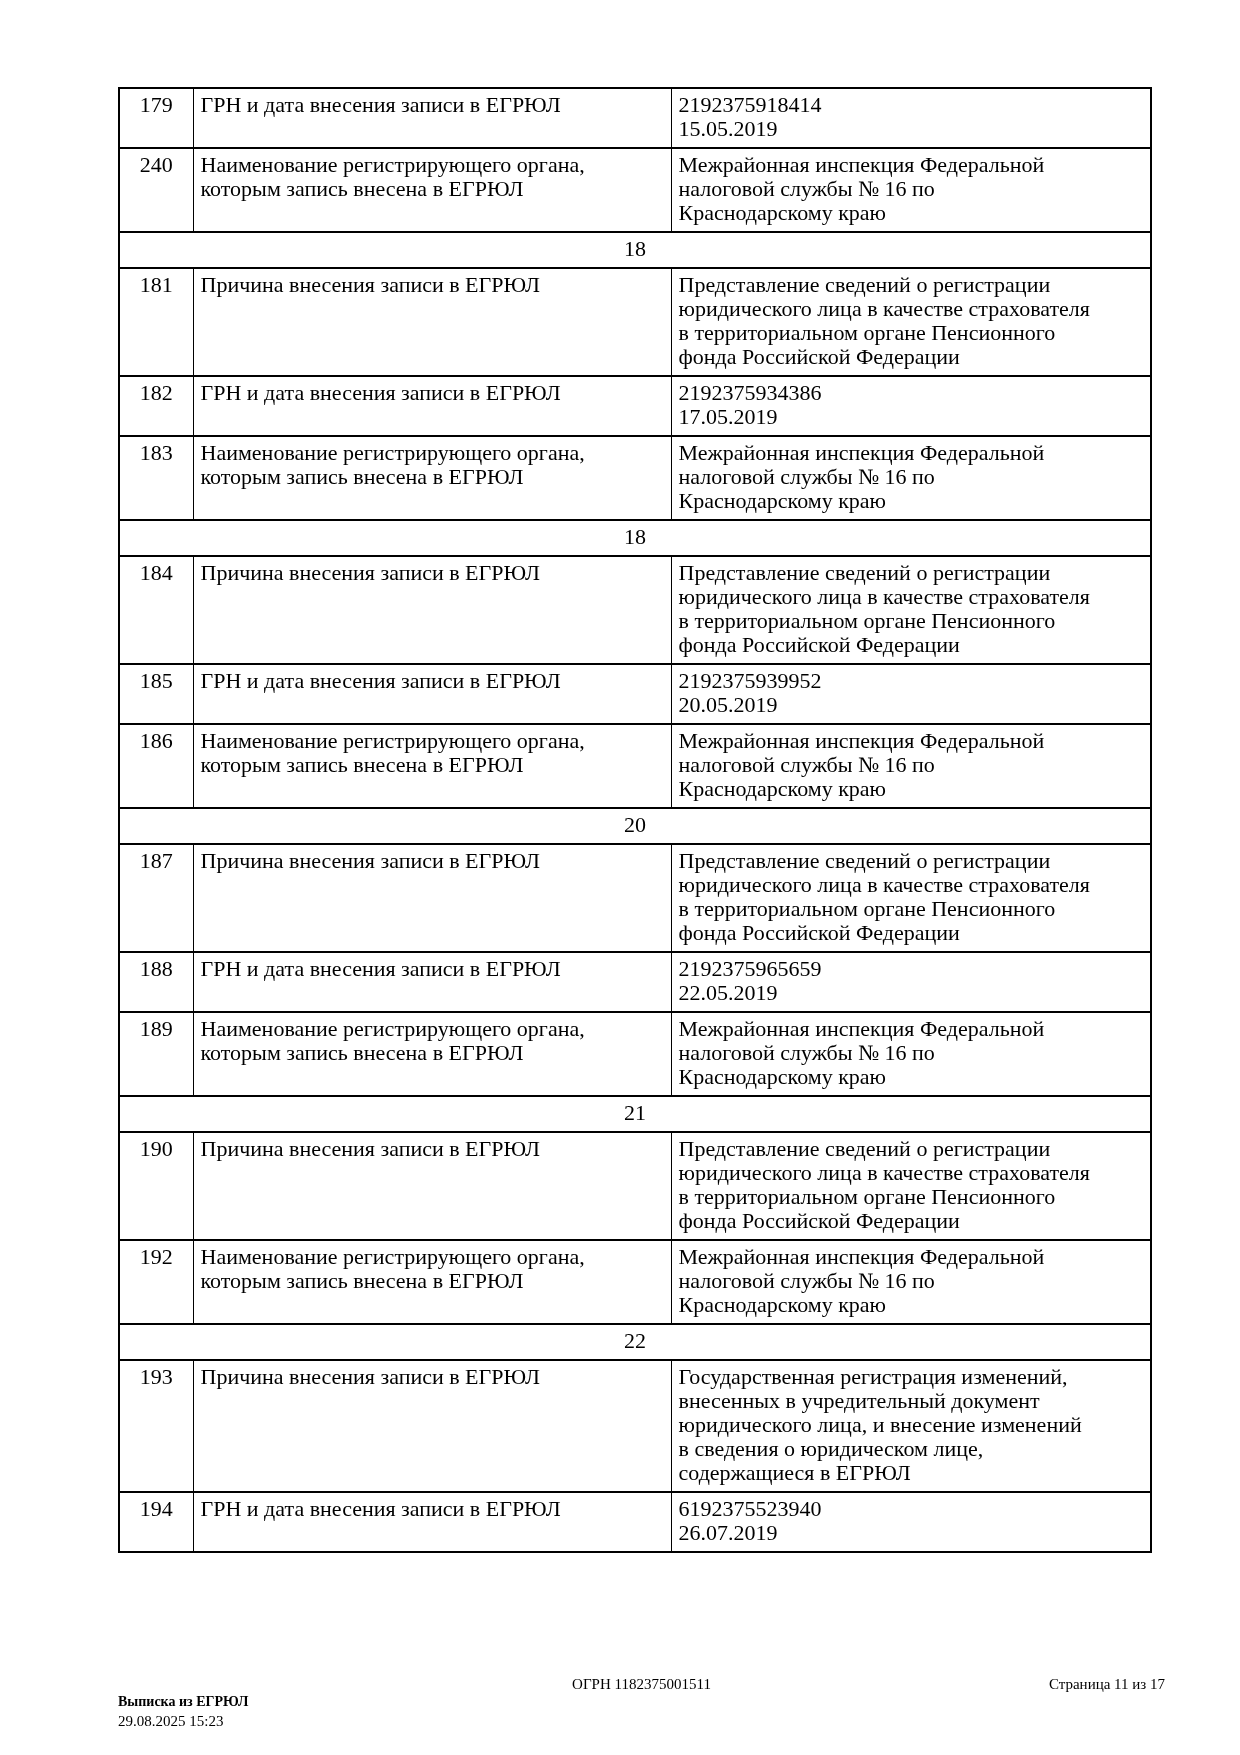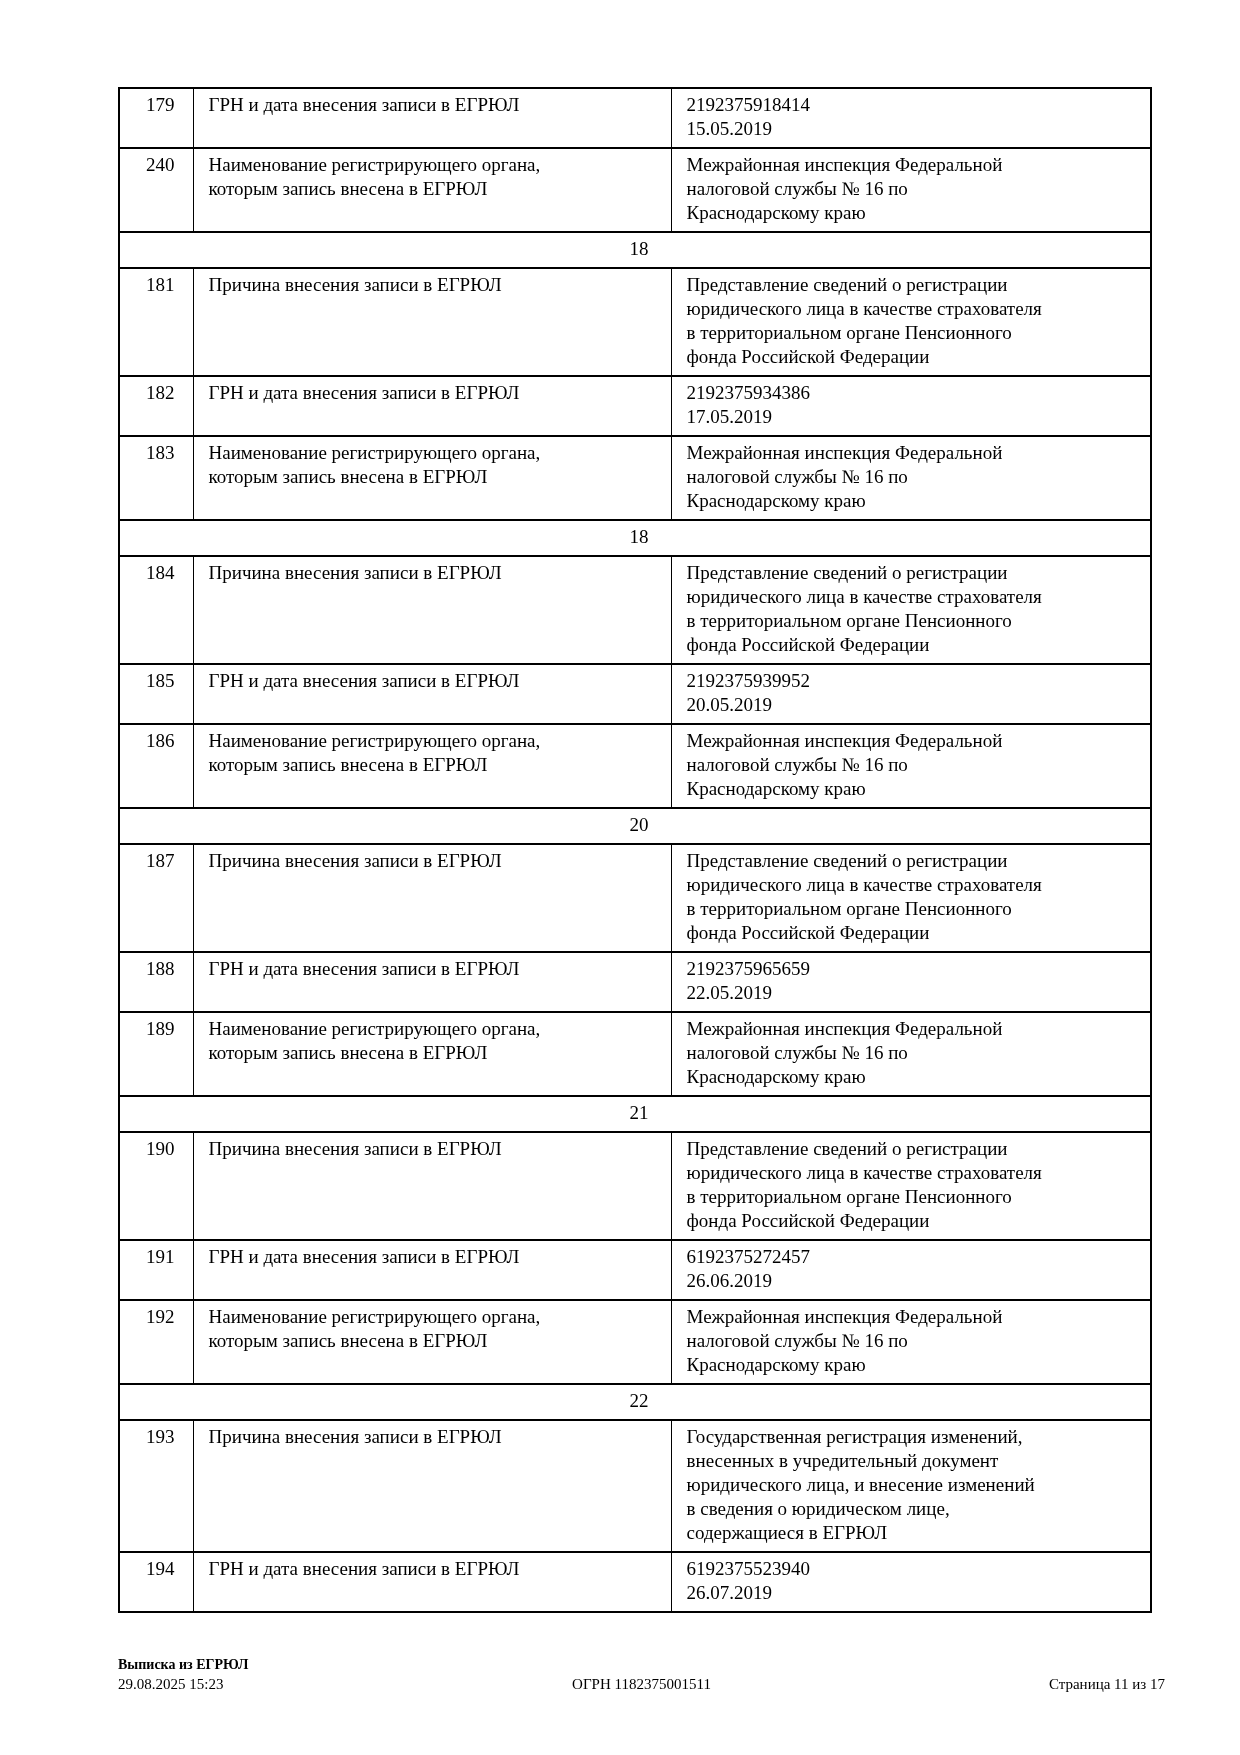--- a/index.html
+++ b/index.html
@@ -23,24 +23,24 @@
     width: 1032px;
     border-collapse: collapse;
     table-layout: fixed;
     border: 2px solid #000000;
   }
   table.egrul-table td {
     border-top: 2px solid #000000;
     border-bottom: 2px solid #000000;
     border-left: 1px solid #000000;
     border-right: 1px solid #000000;
-    font-size: 19px;
+    font-size: 22px;
     line-height: 24px;
     vertical-align: top;
-    padding: 4px 7px 6px 15px;
+    padding: 4px 7px 6px 7px;
   }
   td.num-cell {
     text-align: center;
     padding-left: 2px;
     padding-right: 10px;
   }
   td.label-cell, td.value-cell {
     white-space: pre-line;
   }
   td.section-cell {
@@ -53,20 +53,21 @@
     position: absolute;
     left: 118px;
     top: 1655px;
     width: 1047px;
     height: 42px;
   }
   .footer-doc-title {
     font-size: 14px;
     font-weight: bold;
     line-height: 19px;
+    margin-top: 37px;
   }
   .footer-datetime {
     font-size: 15px;
     line-height: 20px;
   }
   .footer-center {
     position: absolute;
     left: 50%;
     transform: translateX(-50%);
     bottom: 3px;
@@ -189,26 +190,20 @@
         <tr>
           <td colspan="3" class="section-cell">21</td>
         </tr>
         <tr>
           <td class="num-cell">190</td>
           <td class="label-cell">Причина внесения записи в ЕГРЮЛ</td>
           <td class="value-cell">Представление сведений о регистрации
 юридического лица в качестве страхователя
 в территориальном органе Пенсионного
 фонда Российской Федерации</td>
-        </tr>
-        <tr>
-          <td class="num-cell">191</td>
-          <td class="label-cell">ГРН и дата внесения записи в ЕГРЮЛ</td>
-          <td class="value-cell">6192375272457
-26.06.2019</td>
         </tr>
         <tr>
           <td class="num-cell">192</td>
           <td class="label-cell">Наименование регистрирующего органа,
 которым запись внесена в ЕГРЮЛ</td>
           <td class="value-cell">Межрайонная инспекция Федеральной
 налоговой службы № 16 по
 Краснодарскому краю</td>
         </tr>
         <tr>

